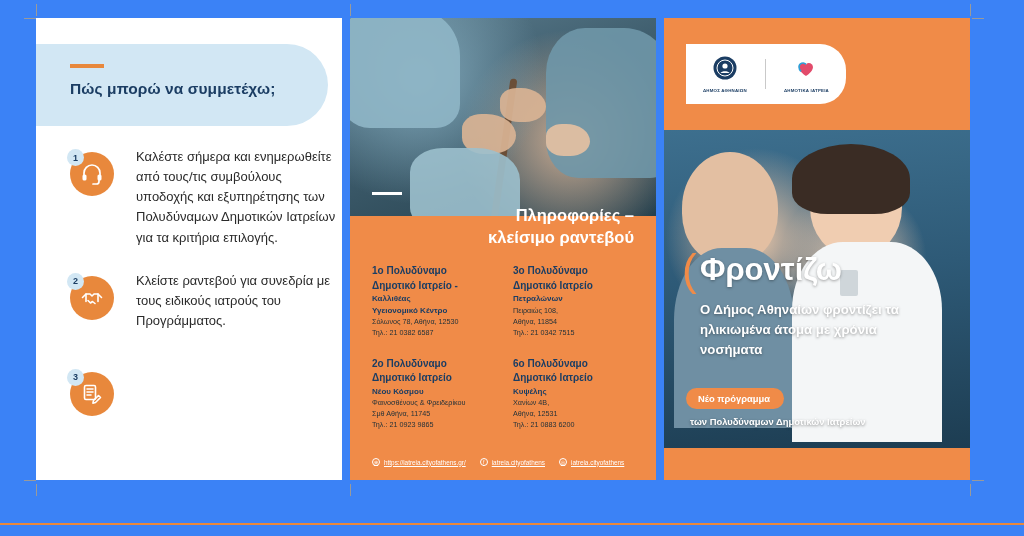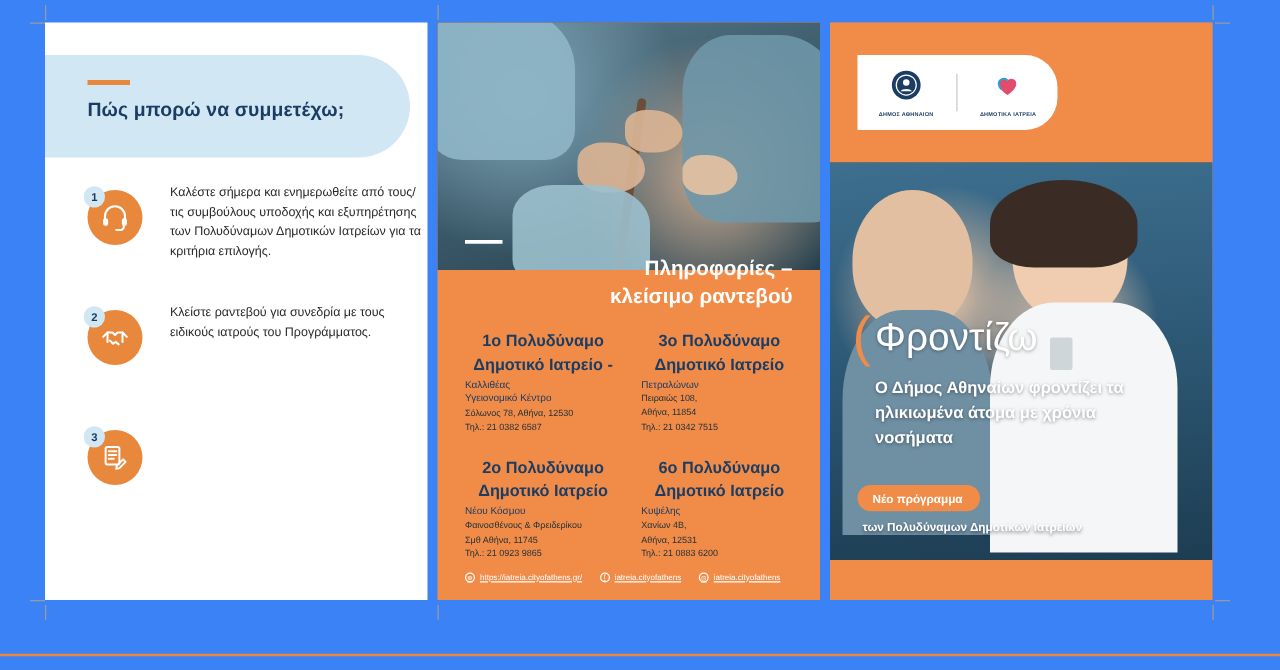--- a/index.html
+++ b/index.html
@@ -56,21 +56,21 @@
   .step-num {
     position: absolute; left: -3px; top: -3px;
     width: 17px; height: 17px; border-radius: 50%;
     background: #d2e7f4; color: #1b3d63;
     font-size: 9px; font-weight: bold;
     display: flex; align-items: center; justify-content: center;
   }
   .step-icon svg { display: block; }
   .step-text {
     margin-left: 66px;
-    font-size: 10px; line-height: 1.55; color: #2a2a2a;
+    font-size: 13px; line-height: 1.55; color: #2a2a2a;
     padding-top: 1px;
   }
 
   
   .panel-mid {
     position: absolute; left: 350px; top: 18px;
     width: 306px; height: 462px;
     background: #f08b48;
     overflow: hidden;
   }
@@ -83,22 +83,22 @@
     position: absolute; left: 22px; top: 174px; width: 262px; text-align: right;
   }
   .mid-rule { width: 30px; height: 3px; background: #ffffff; margin-bottom: 9px; }
   .mid-title {
     font-size: 16.5px; line-height: 1.35; font-weight: bold; color: #ffffff;
   }
   .contacts {
     position: absolute; left: 22px; top: 246px; width: 266px;
     display: grid; grid-template-columns: 1fr 1fr; gap: 18px 16px;
   }
-  .c-kicker { font-size: 13px; font-weight: bold; color: #1b3d63; line-height: 1.45; text-align: center; }
-  .c-name { font-size: 8px; font-weight: normal; color: #1b3d63; line-height: 1.45; }
+  .c-kicker { font-size: 10px; font-weight: bold; color: #1b3d63; line-height: 1.45; }
+  .c-name { font-size: 8px; font-weight: bold; color: #1b3d63; line-height: 1.45; }
   .c-line { font-size: 7.2px; color: #253238; line-height: 1.55; }
   .mid-links {
     position: absolute; left: 22px; bottom: 14px; width: 270px;
     display: flex; gap: 14px; align-items: center;
   }
   .mid-link { display: flex; align-items: center; gap: 4px; font-size: 6.4px; color: #ffffff; }
   .mini-ic {
     width: 8px; height: 8px; border-radius: 50%;
     border: 1px solid #ffffff; display: inline-flex;
     align-items: center; justify-content: center;
@@ -130,21 +130,21 @@
   .photo-right {
     position: absolute; left: 0; top: 112px; width: 306px; height: 318px;
     overflow: hidden; background: #274a63;
   }
   .paren {
     position: absolute; left: 18px; top: 230px;
     font-size: 44px; color: #f08b48; font-weight: 300; line-height: 1;
   }
   .frontizo {
     position: absolute; left: 36px; top: 236px;
-    font-size: 31px; font-weight: normal; color: #ffffff; line-height: 1;
+    font-size: 31px; font-weight: bold; color: #ffffff; line-height: 1;
     text-shadow: 0 1px 3px rgba(0,0,0,.35);
   }
   .cover-sub {
     position: absolute; left: 36px; top: 282px; width: 224px;
     font-size: 13.2px; line-height: 1.5; color: #ffffff; font-weight: bold;
     text-shadow: 0 1px 3px rgba(0,0,0,.4);
   }
   .pill {
     position: absolute; left: 22px; top: 370px;
     background: #f08b48; color: #ffffff;

